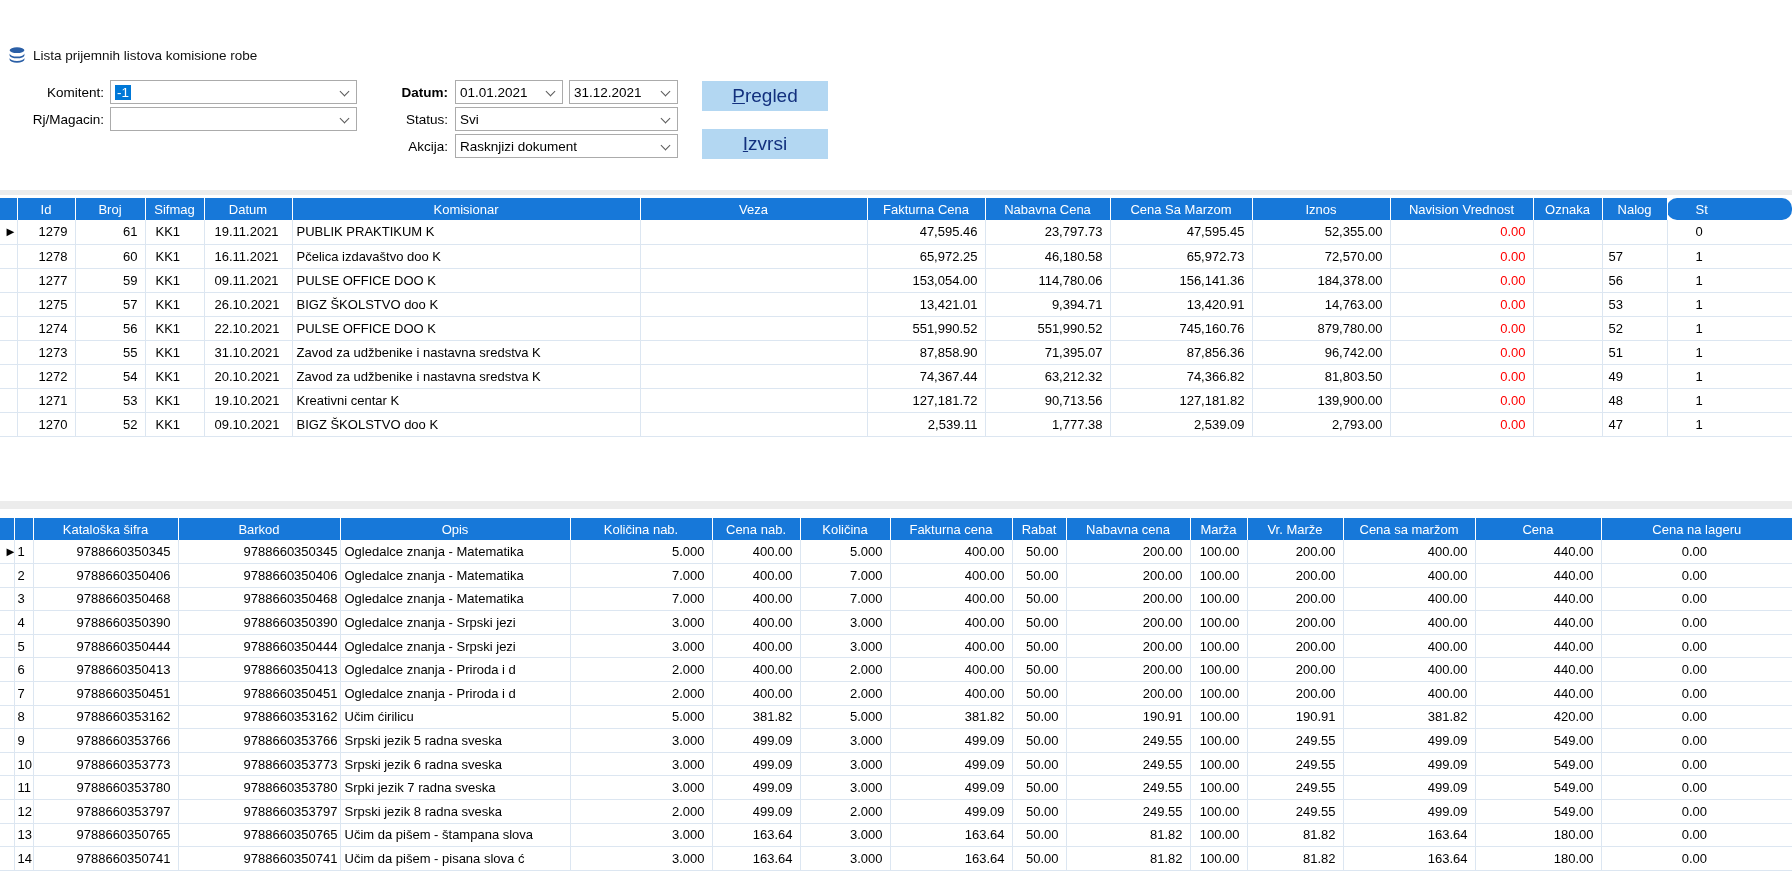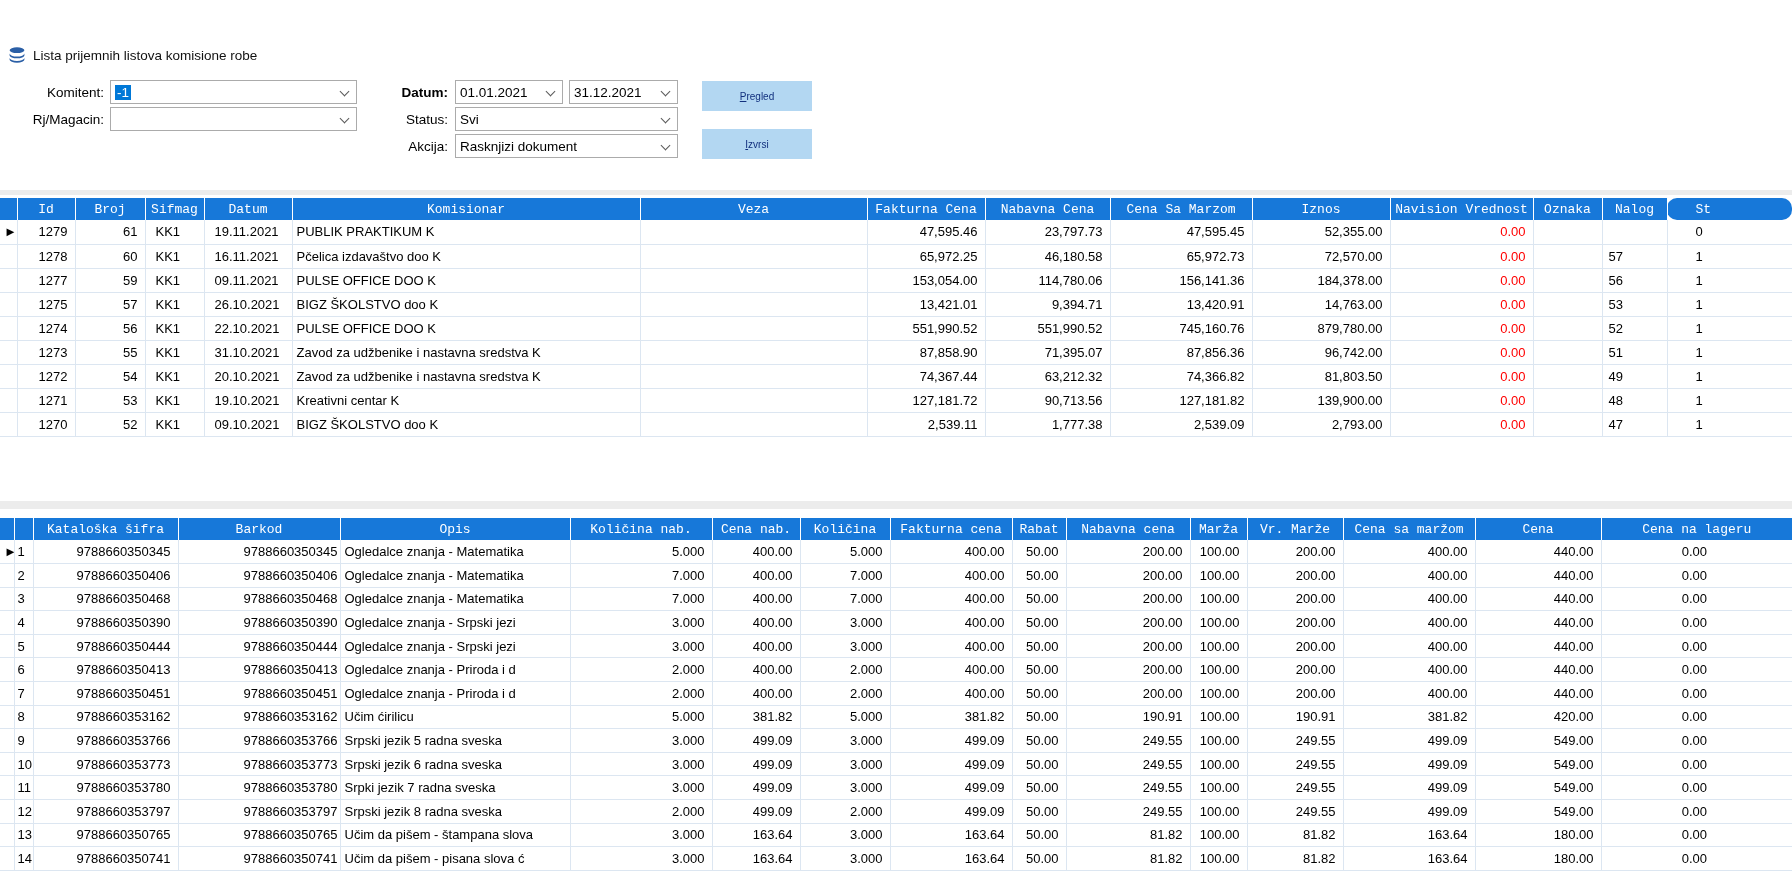--- a/index.html
+++ b/index.html
@@ -13,39 +13,39 @@
 
   
   .flabel { position:absolute; font-size:13.5px; text-align:right; color:#000; }
   .combo { position:absolute; height:24px; background:#fff; border:1px solid #ABABAB;
            display:flex; align-items:center; padding:0 22px 0 4px; font-size:13.5px;
            white-space:nowrap; overflow:hidden; }
   .combo .chev { position:absolute; right:8px; top:7px; width:7px; height:7px;
                  border-right:1.5px solid #5a5a5a; border-bottom:1.5px solid #5a5a5a;
                  transform:rotate(45deg); }
   .sel { background:var(--selection); color:#fff; padding:0 2px; }
-  .btn { position:absolute; width:110px; height:30px; background:var(--button-bg);
-         border:none; color:var(--button-text); font-size:10px; cursor:default;
+  .btn { position:absolute; width:126px; height:30px; background:var(--button-bg);
+         border:none; color:var(--button-text); font-size:19px; cursor:default;
          font-family:"Liberation Sans",sans-serif; }
   .btn span { display:block; width:100%; text-align:center; }
   .btn span::first-letter { text-decoration:underline; }
 
   
   .strip { position:absolute; left:0; width:1792px; background:#ECECEC; }
   #strip-top { top:150px; height:5px; }
   #strip-mid { top:461px; height:8px; }
   #strip-bottom { top:877px; height:13px; border-top:1px solid #d6d6d6; }
 
   
   table.grid { position:absolute; left:0; width:1792px; border-collapse:collapse;
                table-layout:fixed; }
   #docs-grid { top:158px; }
   #items-grid { top:478px; }
   table.grid th { background:var(--header-bg); color:#fff; font-weight:normal; font-size:13px;
-                  height:22px; text-align:center; white-space:nowrap; overflow:hidden;font-family:Liberation Mono, monospace; }
+                  height:22px; text-align:center; white-space:nowrap; overflow:hidden; }
   table.grid th + th { border-left:1px solid rgba(255,255,255,.55); }
   table.grid th.hleft { text-align:left; }
   table.grid td { height:24px; background:#fff; font-size:13px; white-space:nowrap;
                   overflow:hidden; border-right:1px solid var(--grid-line);
                   border-bottom:1px solid var(--grid-line); }
   #items-grid td { height:23.6px; }
   table.grid td:last-child { border-right:none; }
   td.r { text-align:right; padding-right:7px; }
   td.l { text-align:left; padding-left:4px; }
   td.pl3 { padding-left:3px; } td.pl6 { padding-left:6px; }

